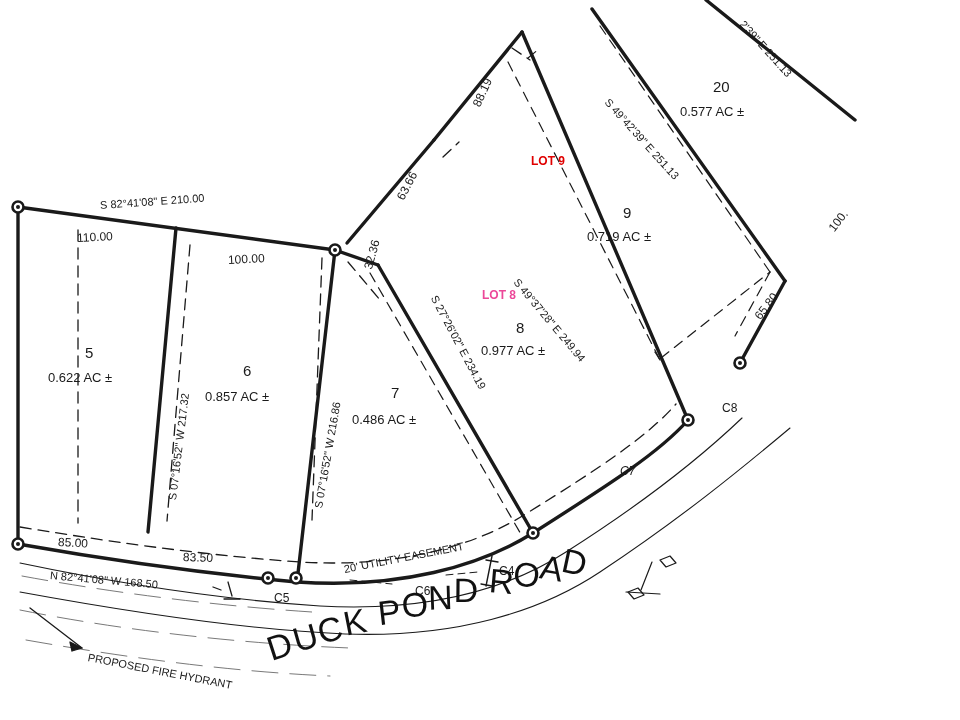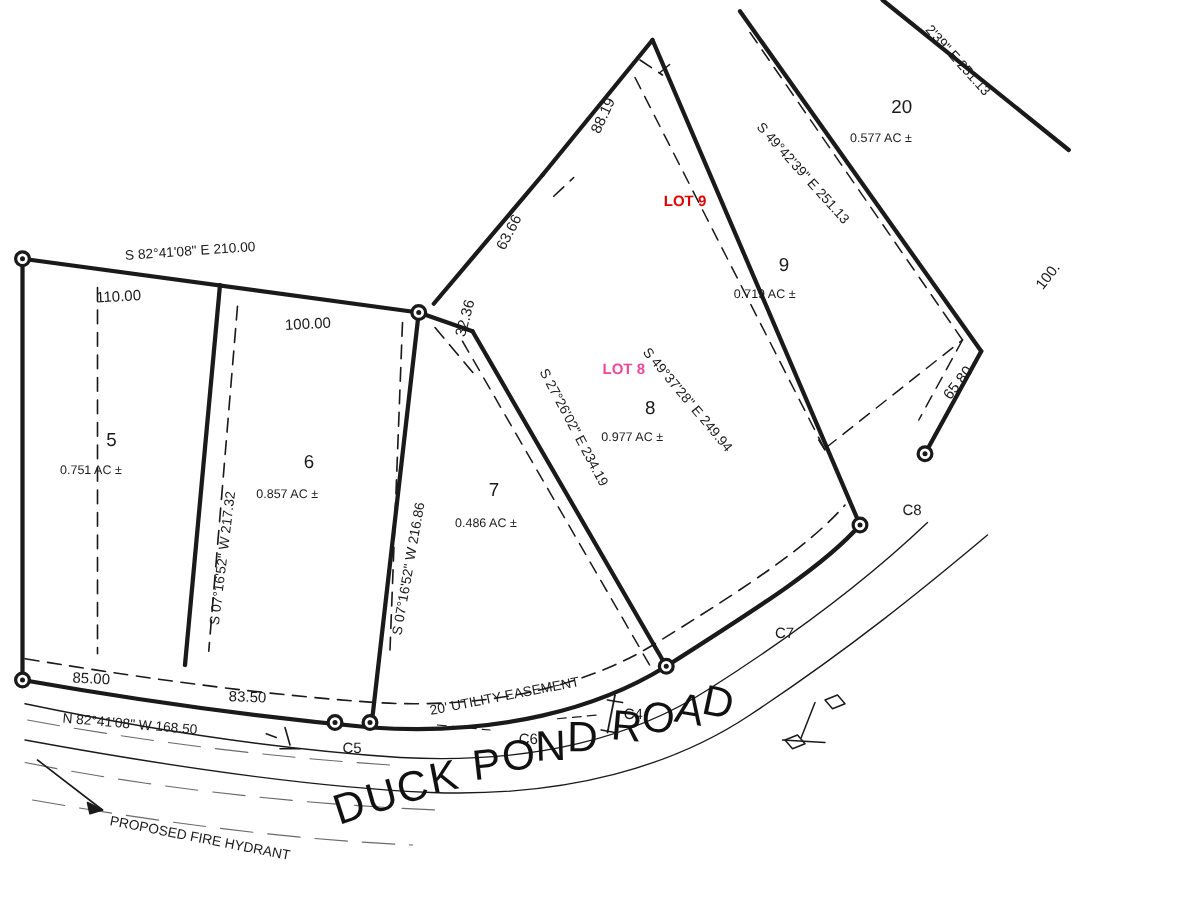--- a/index.html
+++ b/index.html
@@ -4,21 +4,21 @@
 <style>
   html,body{margin:0;padding:0;background:#ffffff;}
   body{width:960px;height:720px;overflow:hidden;
        font-family:"Liberation Sans", sans-serif;}
   #plat{position:relative;width:960px;height:720px;background:#fff;}
   svg{position:absolute;left:0;top:0;}
   .lbl{position:absolute;white-space:nowrap;color:#1a1a1a;
        font-family:"Liberation Sans", sans-serif;
        transform-origin:0 50%;}
   .lotno{font-size:15px;}
-  .acre{font-size:10px;}
+  .acre{font-size:13px;}
   .dim{font-size:12px;}
   .bear{font-size:11px;}
   .curve{font-size:12px;}
   .redlot{color:#e00000;font-size:12px;font-weight:bold;
           font-family:"Liberation Sans", sans-serif;}
   .note{font-size:11px;}
   .roadname{position:absolute;color:#111;font-size:34px;
             font-family:"Liberation Sans", sans-serif;
             letter-spacing:2px;transform-origin:0 50%;}
 </style>
@@ -147,25 +147,25 @@
         <circle cx="533" cy="533" r="2" fill="#1a1a1a" stroke="none"></circle>
         <circle cx="688" cy="420" r="5.5"></circle>
         <circle cx="688" cy="420" r="2" fill="#1a1a1a" stroke="none"></circle>
         <circle cx="740" cy="363" r="5.5"></circle>
         <circle cx="740" cy="363" r="2" fill="#1a1a1a" stroke="none"></circle>
       </g>
   </svg>
 
   <div id="labels">
       <div class="lbl lotno" style="left: 85px; top: 352px; transform: translateY(-50%) rotate(0deg);">5</div>
-      <div class="lbl acre" style="left: 48px; top: 377px; transform: translateY(-50%) rotate(0deg);">0.751 AC ±</div>
+      <div class="lbl acre" style="left: 48px; top: 377px; transform: translateY(-50%) rotate(0deg);">0.622 AC ±</div>
       <div class="lbl lotno" style="left: 243px; top: 370px; transform: translateY(-50%) rotate(0deg);">6</div>
       <div class="lbl acre" style="left: 205px; top: 396px; transform: translateY(-50%) rotate(0deg);">0.857 AC ±</div>
       <div class="lbl lotno" style="left: 391px; top: 392px; transform: translateY(-50%) rotate(0deg);">7</div>
-      <div class="lbl acre" style="left: 352px; top: 419px; transform: translateY(-50%) rotate(0deg); margin-left: 12px;">0.486 AC ±</div>
+      <div class="lbl acre" style="left: 352px; top: 419px; transform: translateY(-50%) rotate(0deg);">0.486 AC ±</div>
       <div class="lbl lotno" style="left: 516px; top: 327px; transform: translateY(-50%) rotate(0deg);">8</div>
       <div class="lbl acre" style="left: 481px; top: 350px; transform: translateY(-50%) rotate(0deg);">0.977 AC ±</div>
       <div class="lbl lotno" style="left: 623px; top: 212px; transform: translateY(-50%) rotate(0deg);">9</div>
       <div class="lbl acre" style="left: 587px; top: 236px; transform: translateY(-50%) rotate(0deg);">0.719 AC ±</div>
       <div class="lbl lotno" style="left: 713px; top: 86px; transform: translateY(-50%) rotate(0deg);">20</div>
       <div class="lbl acre" style="left: 680px; top: 111px; transform: translateY(-50%) rotate(0deg);">0.577 AC ±</div>
       <div class="lbl bear" style="left: 100px; top: 205px; transform: translateY(-50%) rotate(-4deg);">S 82°41'08" E  210.00</div>
       <div class="lbl bear" style="left: 172px; top: 500px; transform: translateY(-50%) rotate(-83deg);">S 07°16'52" W 217.32</div>
       <div class="lbl bear" style="left: 318px; top: 508px; transform: translateY(-50%) rotate(-80deg);">S 07°16'52" W 216.86</div>
       <div class="lbl bear" style="left: 434px; top: 296px; transform: translateY(-50%) rotate(62deg);">S 27°26'02" E 234.19</div>
@@ -177,21 +177,21 @@
       <div class="lbl dim" style="left: 228px; top: 260px; transform: translateY(-50%) rotate(-3deg);">100.00</div>
       <div class="lbl dim" style="left: 476px; top: 106px; transform: translateY(-50%) rotate(-65deg);">88.19</div>
       <div class="lbl dim" style="left: 400px; top: 199px; transform: translateY(-50%) rotate(-62deg);">63.66</div>
       <div class="lbl dim" style="left: 368px; top: 269px; transform: translateY(-50%) rotate(-75deg);">32.36</div>
       <div class="lbl dim" style="left: 58px; top: 542px; transform: translateY(-50%) rotate(3deg);">85.00</div>
       <div class="lbl dim" style="left: 183px; top: 557px; transform: translateY(-50%) rotate(2deg);">83.50</div>
       <div class="lbl dim" style="left: 757px; top: 318px; transform: translateY(-50%) rotate(-52deg);">65.80</div>
       <div class="lbl dim" style="left: 831px; top: 230px; transform: translateY(-50%) rotate(-52deg);">100.</div>
       <div class="lbl curve" style="left: 274px; top: 598px; transform: translateY(-50%) rotate(0deg);">C5</div>
       <div class="lbl curve" style="left: 415px; top: 591px; transform: translateY(-50%) rotate(0deg);">C6</div>
-      <div class="lbl curve" style="left: 620px; top: 506px; transform: translateY(-50%) rotate(0deg);">C7</div>
+      <div class="lbl curve" style="left: 620px; top: 471px; transform: translateY(-50%) rotate(0deg); font-style: italic;">C7</div>
       <div class="lbl curve" style="left: 722px; top: 408px; transform: translateY(-50%) rotate(0deg);">C8</div>
       <div class="lbl curve" style="left: 499px; top: 571px; transform: translateY(-50%) rotate(0deg);">C4</div>
       <div class="lbl note" style="left: 344px; top: 569px; transform: translateY(-50%) rotate(-11deg);">20' UTILITY EASEMENT</div>
       <div class="lbl note" style="left: 88px; top: 657px; transform: translateY(-50%) rotate(11deg);">PROPOSED FIRE HYDRANT</div>
       <div class="lbl redlot" style="left: 531px; top: 161px; transform: translateY(-50%) rotate(0deg); color: rgb(224, 0, 0);">LOT 9</div>
       <div class="lbl redlot" style="left: 482px; top: 295px; transform: translateY(-50%) rotate(0deg); color: #ec4899;">LOT 8</div>
     </div>
 
   <div class="roadname" id="roadname" style="left: 268px; top: 650px; transform: translateY(-50%) rotate(-18deg);"><span style="display: inline-block; transform: rotate(0deg) translateY(0px);">D</span><span style="display: inline-block; transform: rotate(2.30769deg) translateY(0.0828402px);">U</span><span style="display: inline-block; transform: rotate(4.61538deg) translateY(0.331361px);">C</span><span style="display: inline-block; transform: rotate(6.92308deg) translateY(0.745562px);">K</span><span style="display: inline-block; transform: rotate(9.23077deg) translateY(1.32544px);">&nbsp;</span><span style="display: inline-block; transform: rotate(11.5385deg) translateY(2.07101px);">P</span><span style="display: inline-block; transform: rotate(13.8462deg) translateY(2.98225px);">O</span><span style="display: inline-block; transform: rotate(16.1538deg) translateY(4.05917px);">N</span><span style="display: inline-block; transform: rotate(18.4615deg) translateY(5.30178px);">D</span><span style="display: inline-block; transform: rotate(20.7692deg) translateY(6.71006px);">&nbsp;</span><span style="display: inline-block; transform: rotate(23.0769deg) translateY(8.28402px);">R</span><span style="display: inline-block; transform: rotate(25.3846deg) translateY(10.0237px);">O</span><span style="display: inline-block; transform: rotate(27.6923deg) translateY(11.929px);">A</span><span style="display: inline-block; transform: rotate(30deg) translateY(14px);">D</span></div>
 

